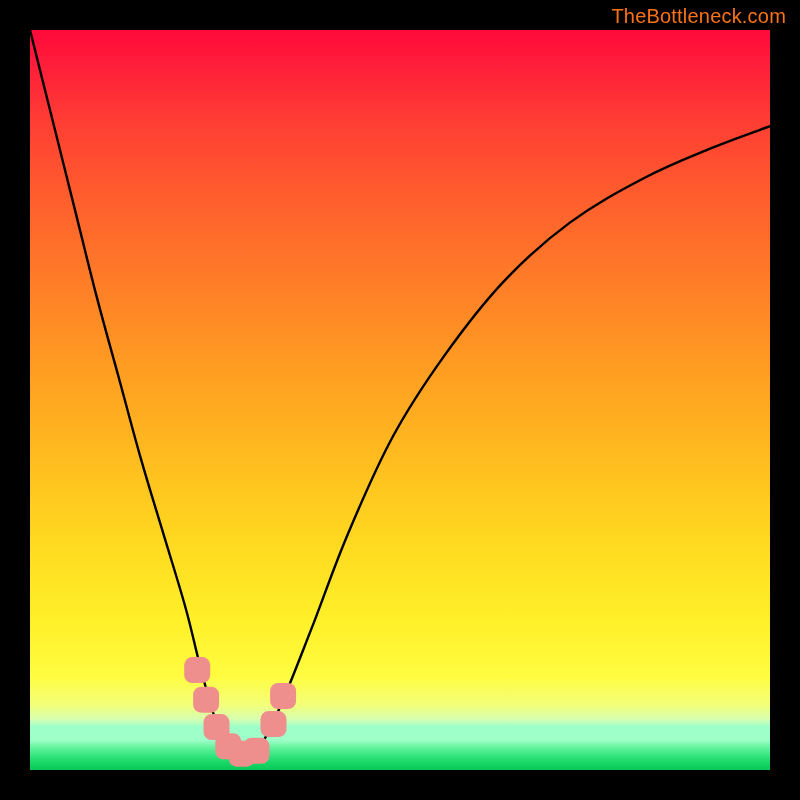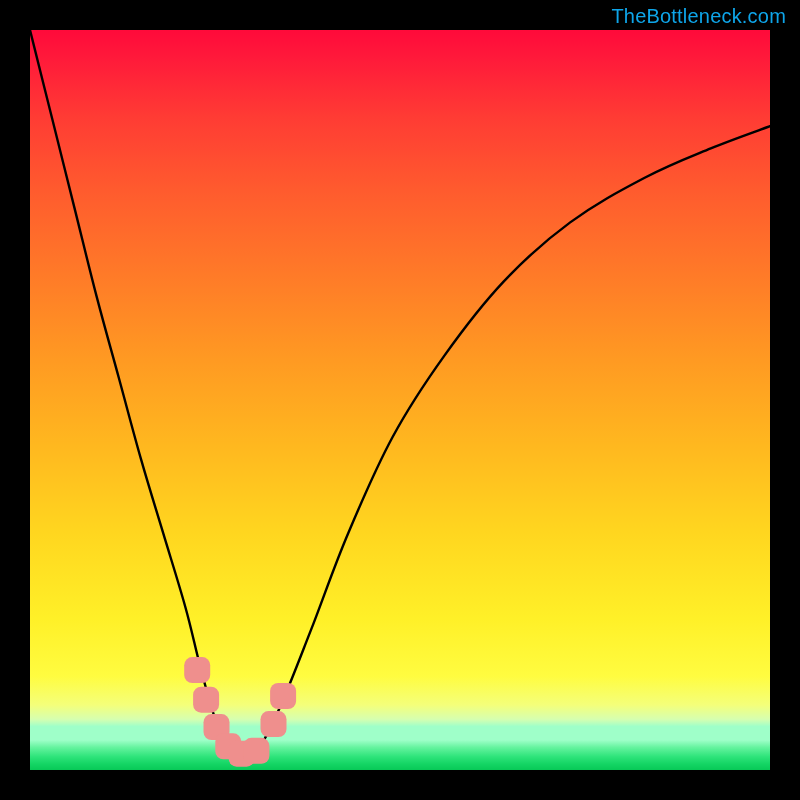--- a/index.html
+++ b/index.html
@@ -70,21 +70,21 @@
   svg.curve {
     position: absolute;
     inset: 0;
     width: 100%;
     height: 100%;
   }
   .watermark {
     position: absolute;
     top: 5px;
     right: 14px;
-    color: #0ea5e9;
+    color: #f97316;
     font-size: 20px;
     font-weight: 500;
     letter-spacing: 0.2px;
     user-select: none;
   }
 </style>
 </head>
 <body>
 
 <div class="frame">

